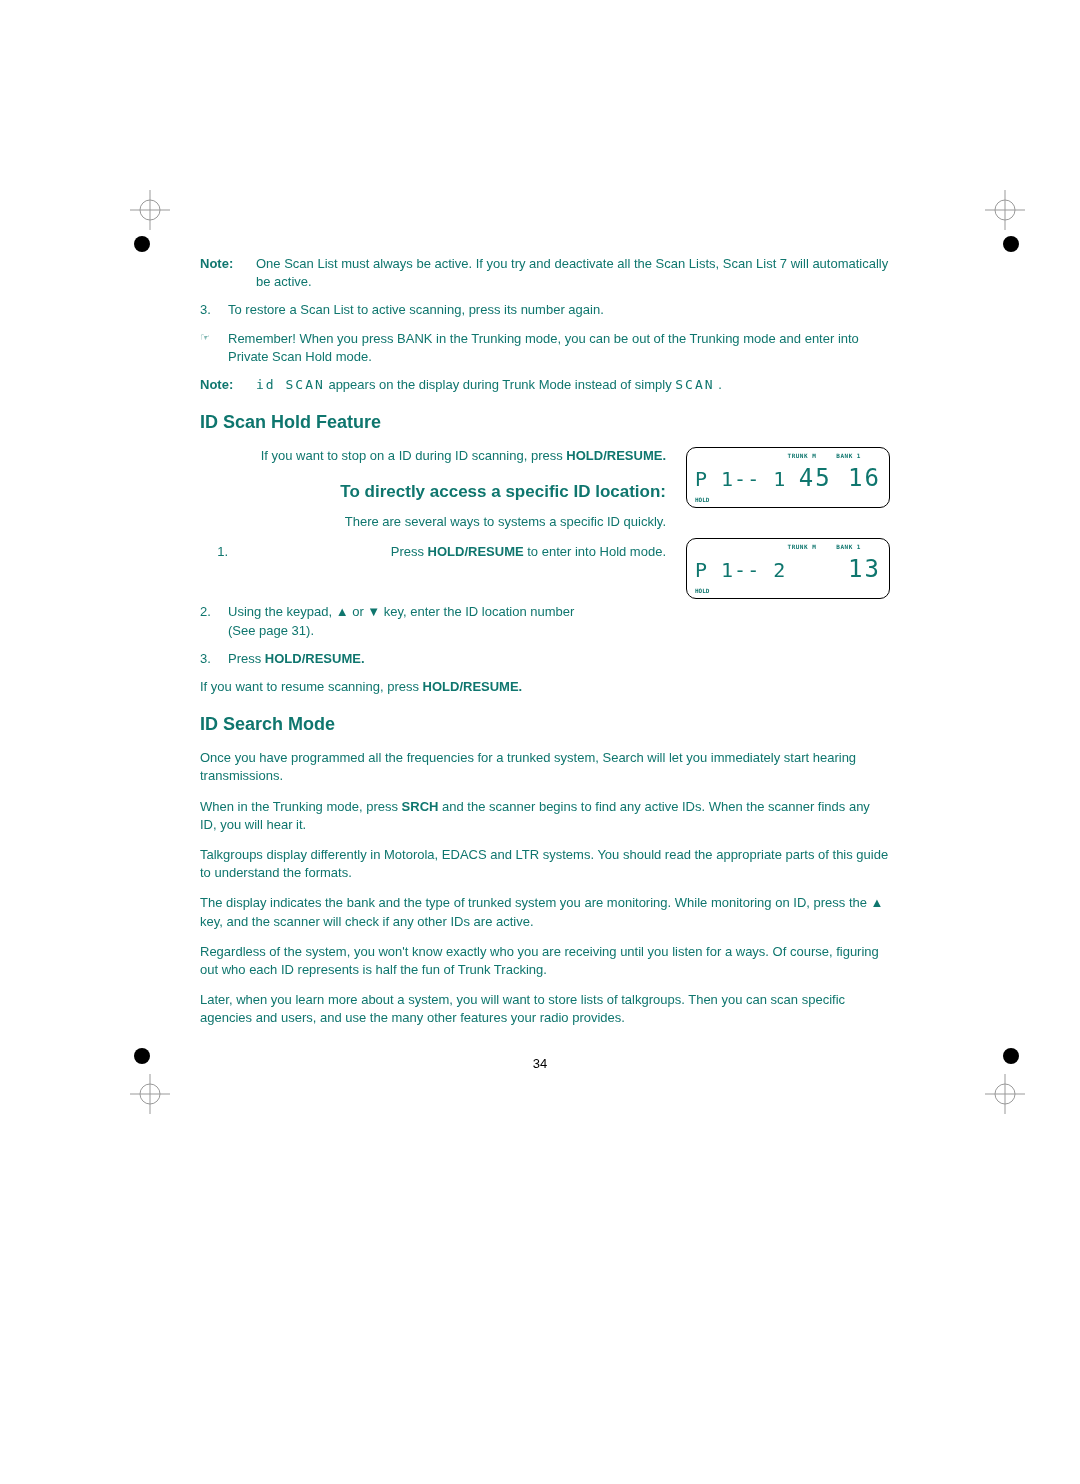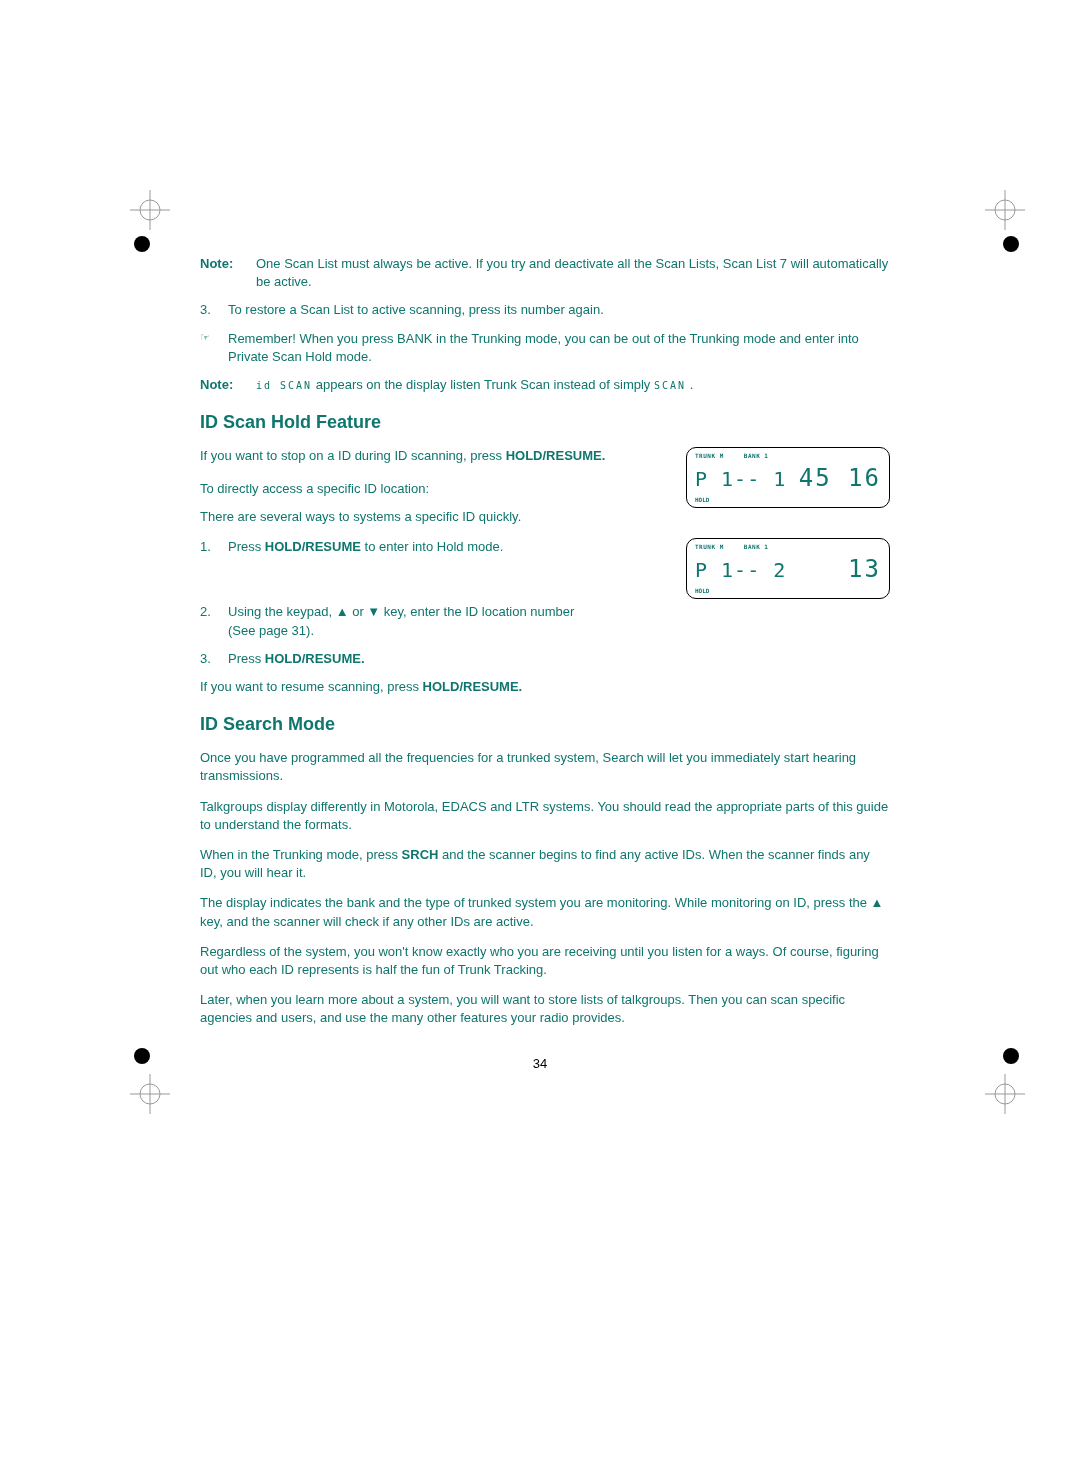--- a/index.html
+++ b/index.html
@@ -78,20 +78,21 @@
     }
     h2 {
       font-size: 18px;
       font-weight: bold;
       margin: 16px 0 12px 0;
     }
     .row-with-display {
       display: flex;
       gap: 20px;
       align-items: flex-start;
+      text-align: right;
     }
     .row-left {
       flex: 1;
     }
     .display-box {
       border: 1px solid #000;
       border-radius: 10px;
       width: 186px;
       height: 51px;
       padding: 4px 8px;
@@ -127,37 +128,37 @@
       font-weight: bold;
       position: absolute;
       bottom: 3px;
       left: 8px;
     }
     .bold {
       font-weight: bold;
     }
     .seg-text {
       font-family: monospace;
-      font-size: 10px;
+      font-size: 13px;
       letter-spacing: 2px;
     }
     .page-num {
       position: absolute;
       bottom: 413px;
       width: 100%;
       text-align: center;
       font-size: 13px;
     }
     p {
       margin: 0 0 12px 0;
     }
     .sub-heading {
-      font-weight: normal;
+      font-weight: bold;
       margin: 14px 0 10px 0;
-      font-size: 13px;
+      font-size: 17px;
     }
   </style>
 </head>
 <body>
 
 <div class="crop-mark crop-tl">
   <svg viewBox="0 0 40 40">
       <circle cx="20" cy="20" r="10" fill="none" stroke="#999" stroke-width="1"></circle>
       <line x1="20" y1="0" x2="20" y2="40" stroke="#999" stroke-width="1"></line>
       <line x1="0" y1="20" x2="40" y2="20" stroke="#999" stroke-width="1"></line>
@@ -202,21 +203,21 @@
   </div>
 
   <div class="pointer-row">
     <div class="pointer-icon">☞</div>
     <div class="list-text">Remember! When you press BANK in the Trunking mode, you can be out of the Trunking mode and enter into Private Scan Hold mode.</div>
   </div>
 
   <div class="note-row">
     <div class="note-label">Note:</div>
     <div class="note-text">
-      <span class="seg-text">id SCAN</span><span> appears on the display listen Trunk Scan instead of simply </span><span class="seg-text">SCAN</span><span> .</span>
+      <span class="seg-text">id SCAN</span><span> appears on the display during Trunk Mode instead of simply </span><span class="seg-text">SCAN</span><span> .</span>
     </div>
   </div>
 
   <h2>ID Scan Hold Feature</h2>
 
   <div class="row-with-display">
     <div class="row-left">
       <p>
         <span>If you want to stop on a ID during ID scanning, press </span><span class="bold">HOLD/RESUME.</span>
       </p>
@@ -265,23 +266,23 @@
     </div>
   </div>
 
   <p>
     <span>If you want to resume scanning, press </span><span class="bold">HOLD/RESUME.</span>
   </p>
 
   <h2>ID Search Mode</h2>
 
   <p>Once you have programmed all the frequencies for a trunked system, Search will let you immediately start hearing transmissions.</p>
-  <p>Talkgroups display differently in Motorola, EDACS and LTR systems. You should read the appropriate parts of this guide to understand the formats.</p>
   <p>
     <span>When in the Trunking mode, press </span><span class="bold">SRCH</span><span> and the scanner begins to find any active IDs. When the scanner finds any ID, you will hear it.</span>
   </p>
+  <p>Talkgroups display differently in Motorola, EDACS and LTR systems. You should read the appropriate parts of this guide to understand the formats.</p>
   <p>The display indicates the bank and the type of trunked system you are monitoring. While monitoring on ID, press the ▲ key, and the scanner will check if any other IDs are active.</p>
   <p>Regardless of the system, you won't know exactly who you are receiving until you listen for a ways. Of course, figuring out who each ID represents is half the fun of Trunk Tracking.</p>
   <p>Later, when you learn more about a system, you will want to store lists of talkgroups. Then you can scan specific agencies and users, and use the many other features your radio provides.</p>
 
 </div>
 
 <div class="page-num">34</div>
 
 </body></html>

